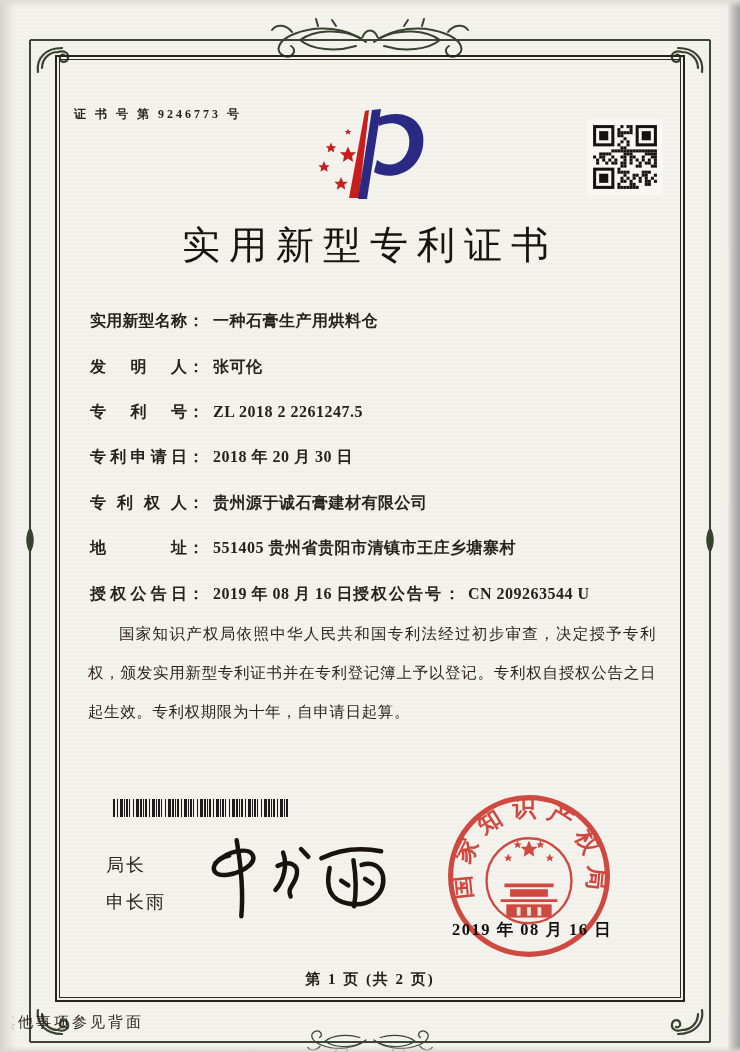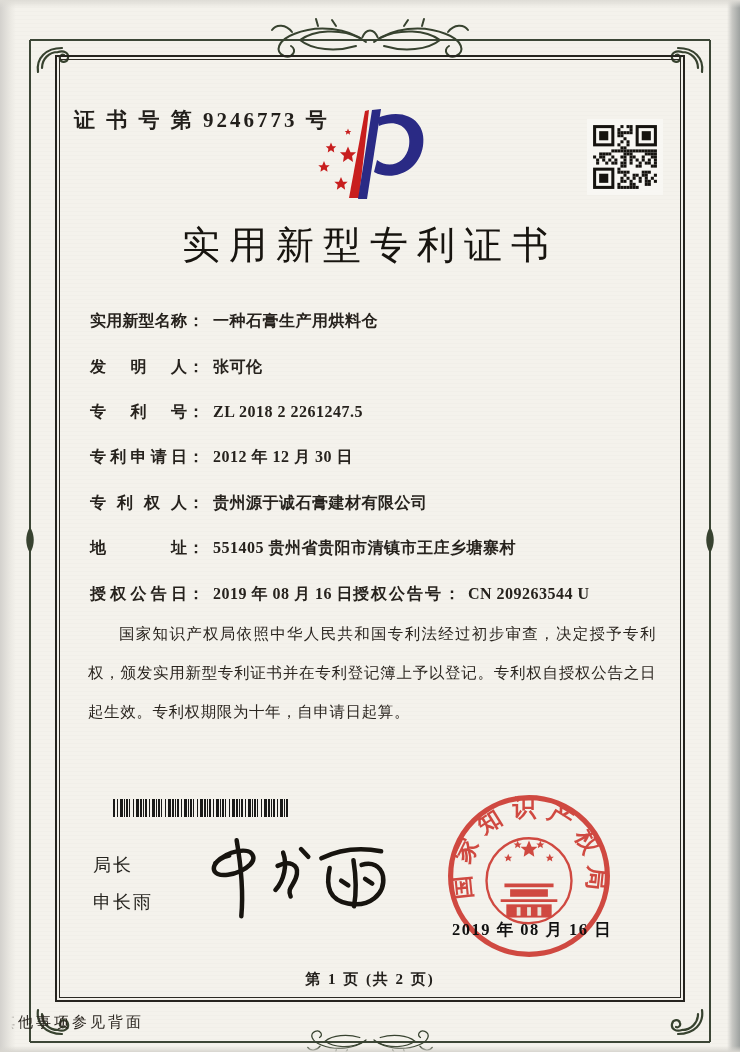--- a/index.html
+++ b/index.html
@@ -19,21 +19,21 @@
     background:linear-gradient(to bottom,#dedcd6,rgba(244,242,236,0));}
   .edge-bottom{position:absolute;left:0;bottom:0;right:0;height:6px;
     background:linear-gradient(to top,#d8d6d0,rgba(244,242,236,0));}
 
   .border-svg{position:absolute;left:0;top:0;pointer-events:none;}
 
   .inner-frame{position:absolute;left:55px;top:55px;width:626px;height:943px;
     border:2px solid #26241f;}
   .inner-frame::after{content:"";position:absolute;inset:2px;border:1px solid #2b2923;}
 
-  .cert-no{position:absolute;left:74px;top:106px;font-size:21px;font-weight:600;letter-spacing:3px;}
+  .cert-no{position:absolute;left:74px;top:106px;font-size:12px;font-weight:600;letter-spacing:3px;}
 
   .logo{position:absolute;left:310px;top:102px;width:124px;height:104px;}
   .qr{position:absolute;left:587px;top:119px;width:76px;height:76px;background:#f8f7f3;}
 
   .title{position:absolute;left:0;top:220px;width:100%;text-align:center;
     font-size:38px;font-weight:400;letter-spacing:9px;color:#17140f;}
 
   .fields{position:absolute;left:90px;top:299px;width:570px;}
   .field-row{height:45.4px;display:flex;align-items:center;font-size:16px;font-weight:600;
     white-space:nowrap;color:#26221d;}
@@ -49,21 +49,21 @@
 
   .barcode{position:absolute;left:113px;top:799px;width:178px;height:18px;}
 
   .seal{position:absolute;left:444px;top:791px;width:170px;height:170px;
     mix-blend-mode:multiply;opacity:.94;}
   .seal-date{position:absolute;left:452px;top:919px;font-size:16.5px;font-weight:600;
     letter-spacing:1.5px;color:#111;z-index:5;}
 
   .sig-block{position:absolute;left:93px;top:853px;
     font-family:"Liberation Sans","DejaVu Sans",sans-serif;font-size:18px;color:#26241f;}
-  .sig-block div{margin-bottom:13px;letter-spacing:2px;}
+  .sig-block div{margin-bottom:13px;letter-spacing:2px;margin-left:13px;}
   .sig-hand{position:absolute;left:198px;top:830px;transform:rotate(-2deg);}
 
   .page-info{position:absolute;left:0;top:970px;width:100%;text-align:center;
     font-size:15px;font-weight:600;letter-spacing:2px;}
 
   .back-note{position:absolute;left:0;top:1013px;width:100%;text-align:left;
     font-size:15px;font-weight:500;letter-spacing:3px;color:#2b2620;}
 </style>
 </head>
 <body>
@@ -269,21 +269,21 @@
       <span class="fvalue">张可伦</span>
     </div>
     <div class="field-row">
       <span class="flabel">专利号</span>
         <span class="fcolon">：</span>
       <span class="fvalue">ZL 2018 2 2261247.5</span>
     </div>
     <div class="field-row">
       <span class="flabel">专利申请日</span>
         <span class="fcolon">：</span>
-      <span class="fvalue">2012 年 12 月 30 日</span>
+      <span class="fvalue">2018 年 20 月 30 日</span>
     </div>
     <div class="field-row">
       <span class="flabel">专利权人</span>
         <span class="fcolon">：</span>
       <span class="fvalue">贵州源于诚石膏建材有限公司</span>
     </div>
     <div class="field-row">
       <span class="flabel">地址</span>
         <span class="fcolon">：</span>
       <span class="fvalue">551405 贵州省贵阳市清镇市王庄乡塘寨村</span>

